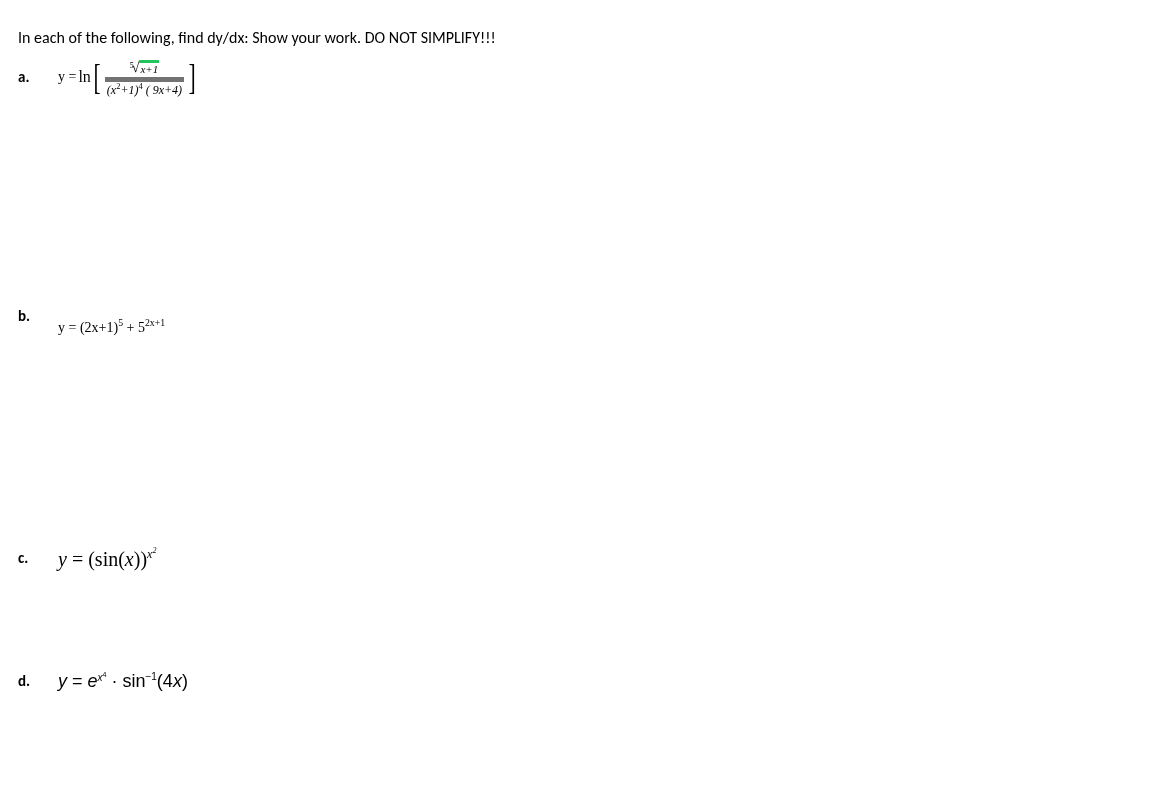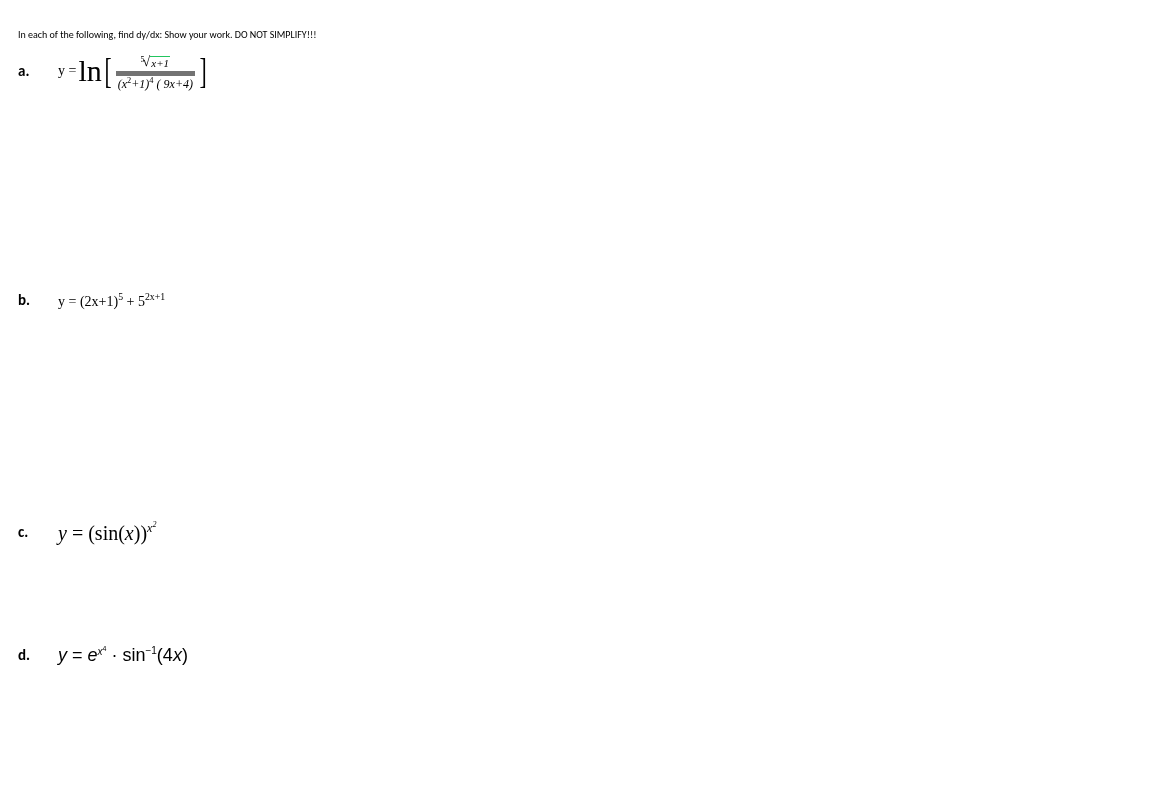--- a/index.html
+++ b/index.html
@@ -9,21 +9,21 @@
     }
     body {
       width: 1152px;
       height: 800px;
       background: #ffffff;
       font-family: Calibri, Arial, sans-serif;
       padding: 28px 18px;
       color: #000;
     }
     .instruction {
-      font-size: 10px;
+      font-size: 16px;
     }
     .problem {
       display: flex;
       align-items: center;
       margin-bottom: 10px;
     }
     .problem-a { margin-top: 10px; margin-bottom: 200px; }
     .problem-b { margin-bottom: 210px; }
     .problem-c { margin-bottom: 100px; }
     .problem-d { }
@@ -40,21 +40,21 @@
     .eq-a {
       display: inline-flex;
       align-items: center;
       font-family: 'Times New Roman', serif;
     }
     .y-eq {
       font-size: 14px;
       margin-right: 2px;
     }
     .ln {
-      font-size: 30px;
+      font-size: 16px;
       margin-right: 0;
     }
     .bracket {
       font-size: 36px;
       line-height: 1;
       font-weight: normal;
       transform: scaleX(0.6);
     }
     .frac {
       display: inline-flex;
@@ -77,30 +77,31 @@
     }
     .root-index {
       font-size: 8px;
       margin-right: -2px;
       margin-bottom: 6px;
     }
     .radical {
       font-size: 14px;
     }
     .radicand {
-      border-top: 1px solid #22c55e;
+      border-top: 3px solid #22c55e;
       font-size: 11px;
       padding: 0 1px;
       font-style: italic;
     }
 
     
     .eq-b {
       font-family: 'Times New Roman', serif;
       font-size: 14px;
+      margin-top: 20px;
     }
 
     
     .eq-c {
       font-family: 'Times New Roman', serif;
       font-size: 20px;
       font-style: italic;
     }
     .eq-c .paren { font-style: normal; }
     .eq-c .outer-exp {

